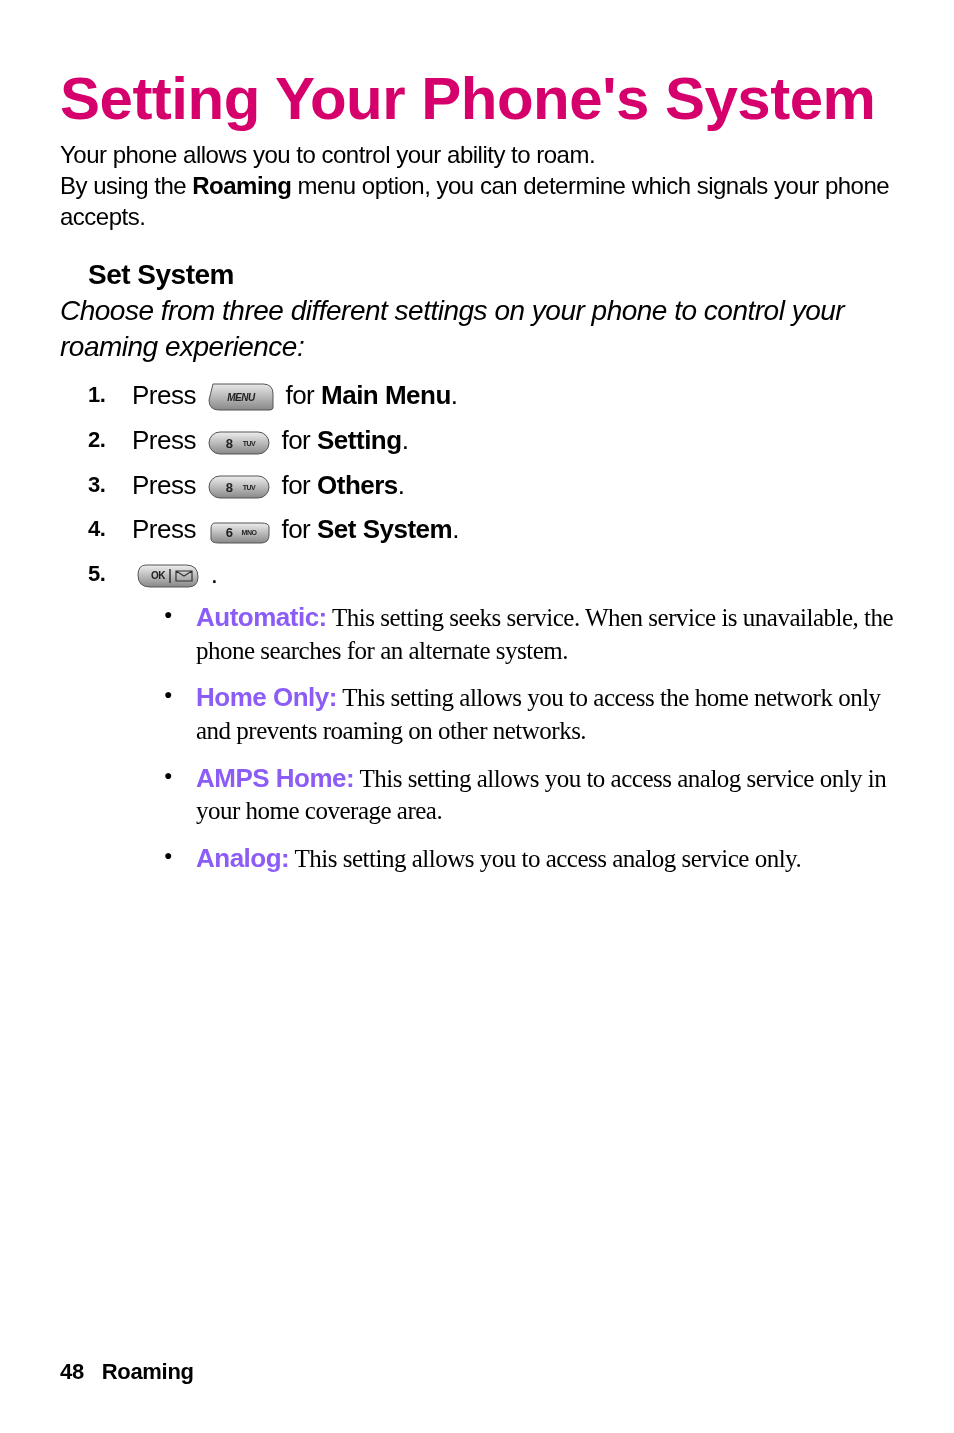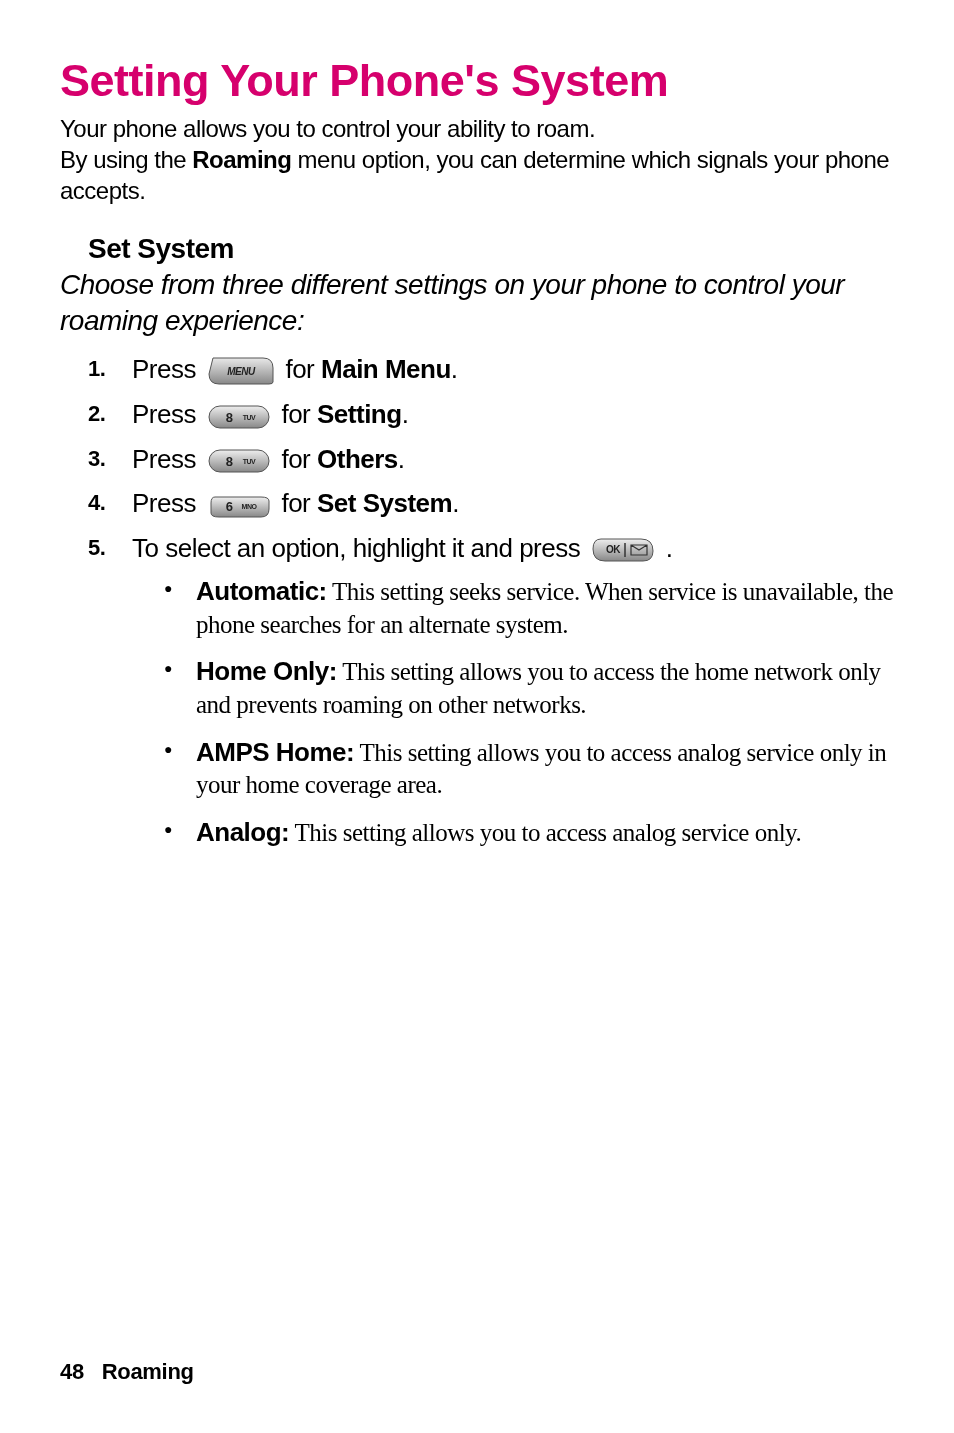--- a/index.html
+++ b/index.html
@@ -16,22 +16,22 @@
     box-sizing: border-box;
     width: 954px;
     height: 1433px;
     padding: 48px 60px 40px 60px;
     position: relative;
   }
   h1.main-title {
     color: #d6006d;
     font-weight: 800;
     font-stretch: condensed;
-    font-size: 45px;
-    margin: 7px 0 6px 0;
+    font-size: 60px;
+    margin: 16px 0 6px 0;
     letter-spacing: -0.5px;
   }
   .intro {
     font-size: 24px;
     line-height: 1.3;
     margin: 0 0 26px 0;
     font-stretch: condensed;
     letter-spacing: -0.5px;
   }
   .intro .strong {
@@ -120,21 +120,21 @@
     position: absolute;
     left: -28px;
     top: 4px;
     font-size: 14px;
     color: #000;
     font-family: Arial, sans-serif;
   }
   ul.options > li .opt-name {
     font-family: "Helvetica Neue", Helvetica, Arial, sans-serif;
     font-weight: 800;
-    color: #000000;
+    color: #8b5cf6;
     font-stretch: condensed;
     letter-spacing: -0.5px;
     font-size: 26px;
   }
   .footer {
     position: absolute;
     left: 60px;
     bottom: 48px;
     font-size: 22px;
     font-stretch: condensed;
@@ -230,21 +230,20 @@
           <path d="M8 4 Q4 4 4 10 L4 20 Q4 24 12 24 L54 24 Q62 24 62 16 L62 8 Q62 4 54 4 Z" fill="url(#gp3)" stroke="#555" stroke-width="1"></path>
           <text x="22" y="18" text-anchor="middle" font-family="Arial" font-size="13" font-weight="900" fill="#222">6</text>
           <text x="42" y="16" text-anchor="middle" font-family="Arial" font-size="7" font-weight="900" fill="#222">MNO</text>
         </svg>
       </span>
       <span class="for-word"> for </span><span class="target">Set System</span><span>.</span>
     </li>
 
     <li>
       <span class="num">5.</span>
-      <span>To select an option, highlight it and press </span>
       <span class="key-icon key-ok">
         <svg width="64" height="30" viewBox="0 0 64 30">
           <defs>
               <linearGradient id="gok" x1="0" y1="0" x2="0" y2="1">
                 <stop offset="0" stop-color="#eee"></stop>
                 <stop offset="1" stop-color="#888"></stop>
               </linearGradient>
             </defs>
           <path d="M10 4 Q2 4 2 14 Q2 26 14 26 L52 26 Q62 26 62 16 Q62 4 50 4 Z" fill="url(#gok)" stroke="#555" stroke-width="1"></path>
           <text x="22" y="18" text-anchor="middle" font-family="Arial" font-size="10" font-weight="900" fill="#222">OK</text>

